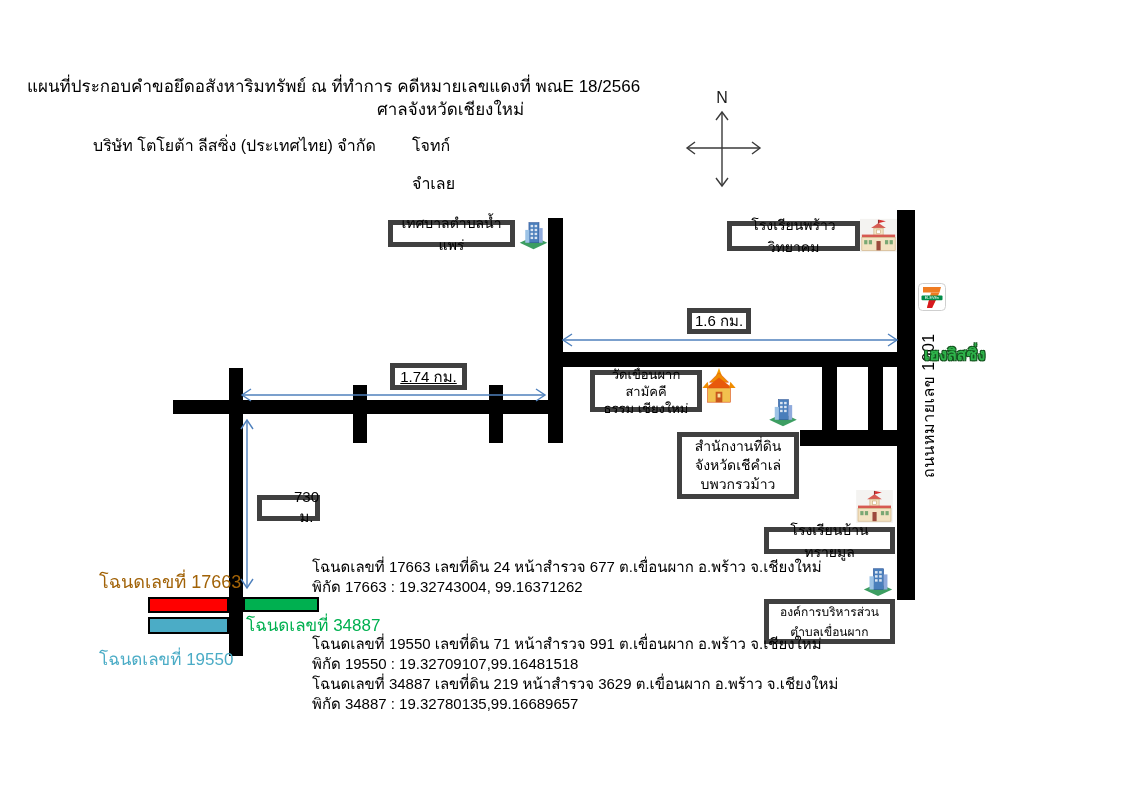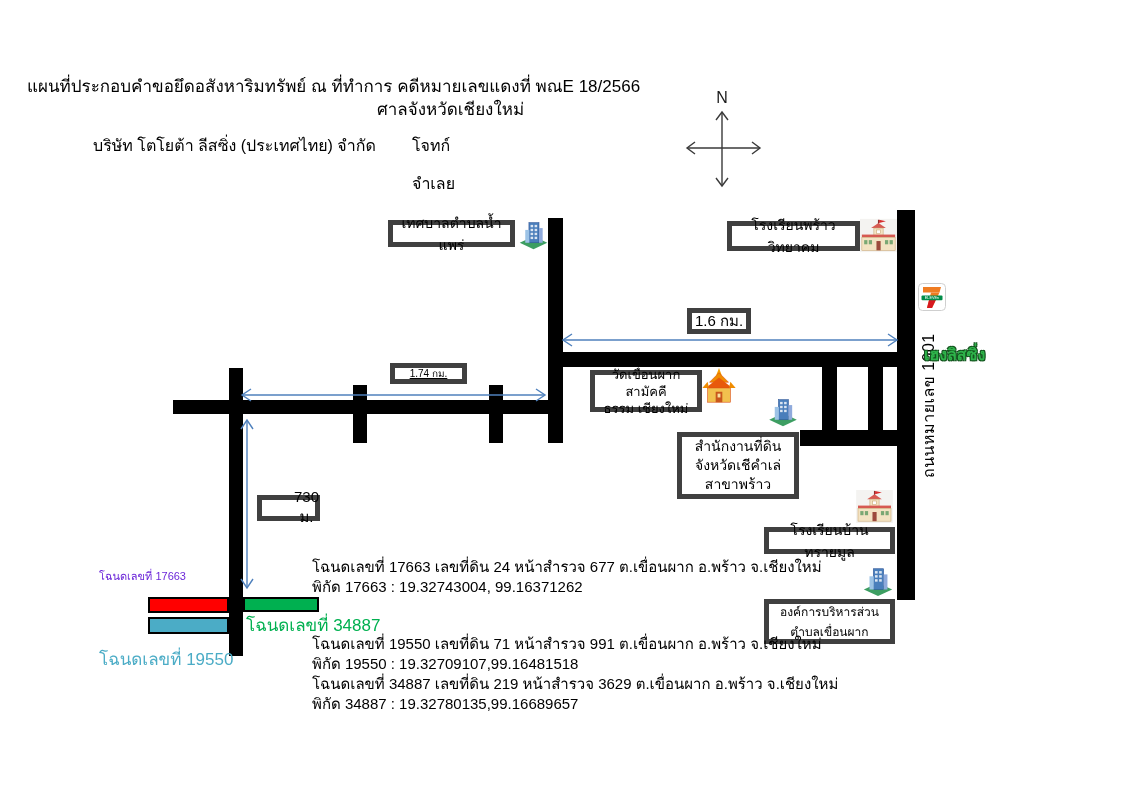--- a/index.html
+++ b/index.html
@@ -47,21 +47,21 @@
   }
   #box-thesaban { left:388px; top:220px; width:127px; height:27px; font-size:14px; }
   #box-school-phrao { left:727px; top:221px; width:133px; height:30px; font-size:14px; }
   #box-temple { left:590px; top:370px; width:112px; height:42px; font-size:13px; line-height:17px; }
   #box-landoffice { left:677px; top:432px; width:122px; height:67px; font-size:14px; line-height:19px; }
   #box-school-saimun { left:764px; top:527px; width:131px; height:27px; font-size:14px; }
   #box-sao { left:764px; top:599px; width:131px; height:45px; font-size:12px; line-height:20px; }
 
   
   #box-d-top { left:687px; top:308px; width:64px; height:26px; font-size:15px; }
-  #box-d-left { left:390px; top:363px; width:77px; height:21px; font-size:10px;text-decoration:underline; }
+  #box-d-left { left:390px; top:363px; width:77px; height:27px; font-size:15px;text-decoration:underline; }
   #box-d-south { left:257px; top:495px; width:63px; height:26px; font-size:15px;padding-left:36px; }
 
   
   #arrow-top { left:558px; top:330px; }
   #arrow-left { left:237px; top:385px; }
   #arrow-south { left:237px; top:415px; }
 
   
   #icon-thesaban { left:517px; top:218px; }
   #icon-school-phrao { left:860px; top:218px; }
@@ -75,21 +75,21 @@
     left:924px; top:342px; font-size:16px; font-weight:bold; color:#2eb34a;
     text-shadow:-1px -1px 0 #14531f, 1px -1px 0 #14531f, -1px 1px 0 #14531f, 1px 1px 0 #14531f;
   }
 
   
   .parcel { position:absolute; border:2px solid #000; }
   #parcel-red { left:148px; top:597px; width:81px; height:16px; background:#ff0000; }
   #parcel-cyan { left:148px; top:617px; width:81px; height:17px; background:#4bacc6; }
   #parcel-green { left:243px; top:597px; width:76px; height:15px; background:#00b050; }
 
-  #label-17663 { left:99px; top:567px; font-size:11px; color:#6d28d9; }
+  #label-17663 { left:99px; top:567px; font-size:18px; color:#a16207; }
   #label-34887 { left:246px; top:611px; font-size:17px; color:#00b050; }
   #label-19550 { left:99px; top:645px; font-size:17px; color:#4bacc6; }
 
   .detail { position:absolute; left:312px; font-size:15px; color:#000; white-space:nowrap; }
   #detail-1 { top:555px; } #detail-2 { top:575px; }
   #detail-3 { top:632px; } #detail-4 { top:652px; }
   #detail-5 { top:672px; } #detail-6 { top:692px; }
 </style>
 </head>
 <body>
@@ -157,21 +157,21 @@
   <div class="map-box" id="box-school-phrao">
       <span>โรงเรียนพร้าววิทยาคม</span>
     </div>
   <div class="map-box" id="box-temple">
     <span>วัดเขื่อนผากสามัคคี</span>
     <span>ธรรม เชียงใหม่</span>
   </div>
   <div class="map-box" id="box-landoffice">
     <span>สำนักงานที่ดิน</span>
     <span>จังหวัดเชีคำเล่</span>
-    <span>สาขาพร้าว</span>
+    <span>บพวกรวม้าว</span>
   </div>
   <div class="map-box" id="box-school-saimun">
       <span>โรงเรียนบ้านทรายมูล</span>
     </div>
   <div class="map-box" id="box-sao">
     <span>องค์การบริหารส่วน</span>
     <span>ตำบลเขื่อนผาก</span>
   </div>
 
   <svg class="abs" id="icon-thesaban" width="33" height="33" viewBox="0 0 36 36">

